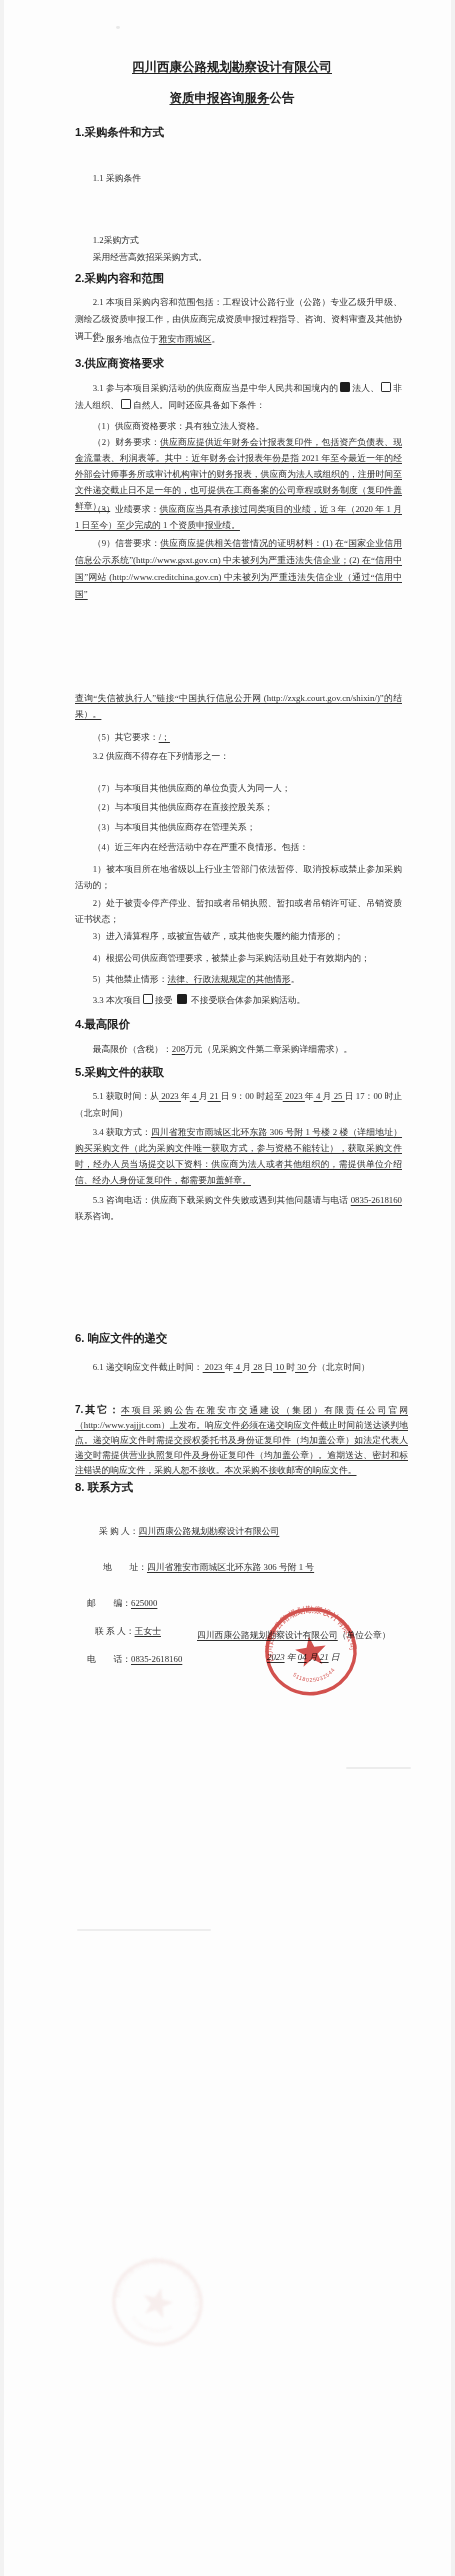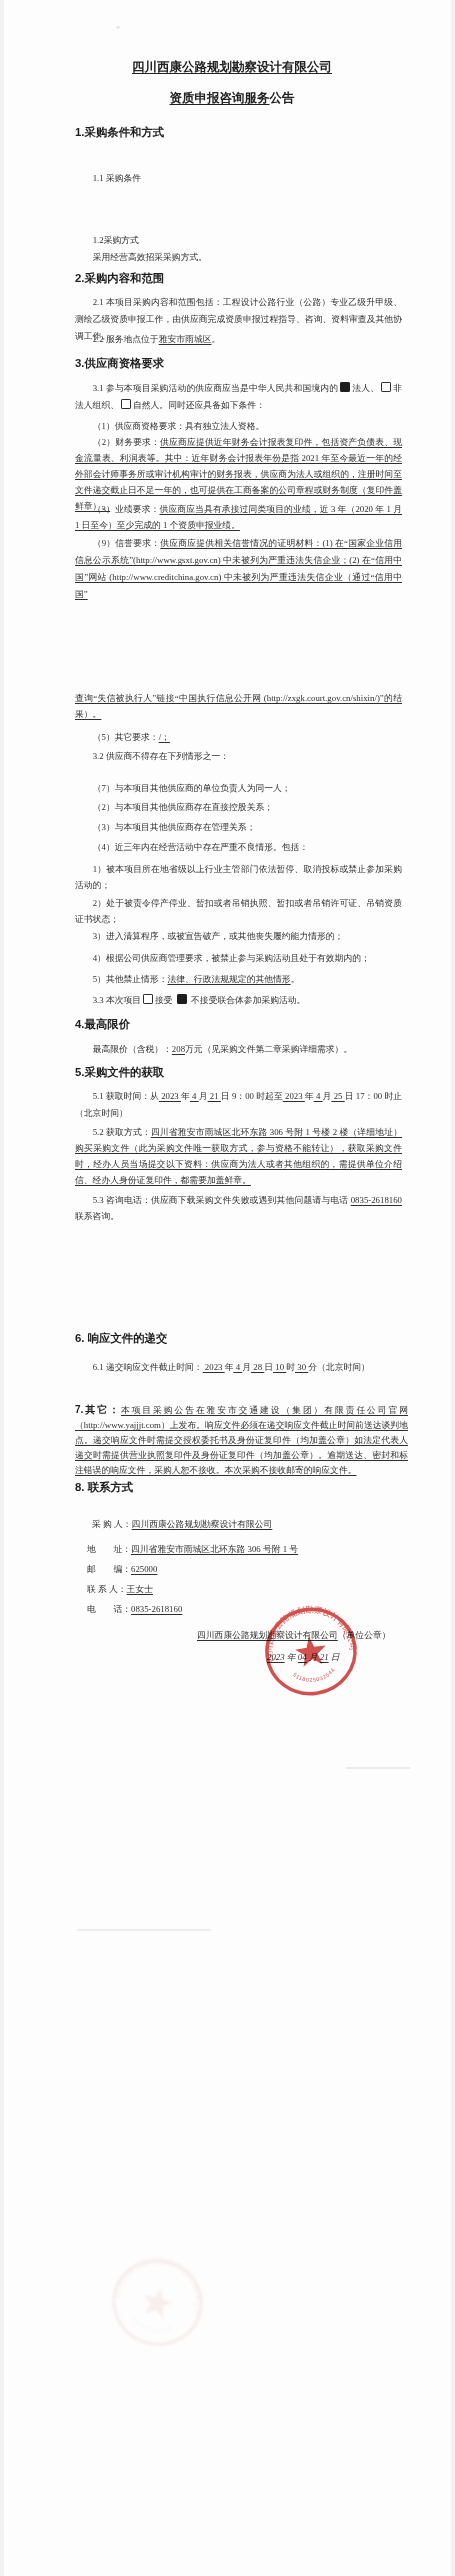--- a/index.html
+++ b/index.html
@@ -117,41 +117,41 @@
   <h2 class="hd" style="top:1017px;">4.最高限价</h2>
   <p class="p ind" style="top:1041px;">
     <span>最高限价（含税）：</span><span class="u">208</span><span>万元（见采购文件第二章采购详细需求）。</span>
   </p>
 
   <h2 class="hd" style="top:1065px;">5.采购文件的获取</h2>
   <p class="p ind lh30" style="top:1088px;">
     <span>5.1 获取时间：从</span><span class="u"> 2023 </span><span>年</span><span class="u"> 4 </span><span>月</span><span class="u"> 21 </span><span>日 9：00 时起至</span><span class="u"> 2023 </span><span>年</span><span class="u"> 4 </span><span>月</span><span class="u"> 25 </span><span>日 17：00 时止（北京时间）</span>
   </p>
   <p class="p ind lh28" style="top:1124px;">
-    <span>5.2 获取方式：</span><span class="u">四川省雅安市雨城区北环东路 306 号附 1 号楼 2 楼（详细地址）购买采购文件（此为采购文件唯一获取方式，参与资格不能转让），获取采购文件时，经办人员当场提交以下资料：供应商为法人或者其他组织的，需提供单位介绍信、经办人身份证复印件，都需要加盖鲜章。</span>
+    <span>3.4 获取方式：</span><span class="u">四川省雅安市雨城区北环东路 306 号附 1 号楼 2 楼（详细地址）购买采购文件（此为采购文件唯一获取方式，参与资格不能转让），获取采购文件时，经办人员当场提交以下资料：供应商为法人或者其他组织的，需提供单位介绍信、经办人身份证复印件，都需要加盖鲜章。</span>
   </p>
   <p class="p ind lh28" style="top:1192px;">
     <span>5.3 咨询电话：供应商下载采购文件失败或遇到其他问题请与电话 </span><span class="u">0835-2618160</span><span> 联系咨询。</span>
   </p>
 
   <h2 class="hd" style="top:1331px;">6. 响应文件的递交</h2>
   <p class="p ind" style="top:1359px;">
     <span>6.1 递交响应文件截止时间：</span><span class="u"> 2023 </span><span>年</span><span class="u"> 4 </span><span>月</span><span class="u"> 28 </span><span>日</span><span class="u"> 10 </span><span>时</span><span class="u"> 30 </span><span>分（北京时间）</span>
   </p>
 
   <p class="p lh26" style="top:1402px;width:333px;">
     <span class="h-inline">7.其它：</span><span class="u">本项目采购公告在雅安市交通建设（集团）有限责任公司官网（http://www.yajjjt.com）上发布。响应文件必须在递交响应文件截止时间前送达谈判地点。递交响应文件时需提交授权委托书及身份证复印件（均加盖公章）如法定代表人递交时需提供营业执照复印件及身份证复印件（均加盖公章）。逾期送达、密封和标注错误的响应文件，采购人恕不接收。本次采购不接收邮寄的响应文件。</span>
   </p>
 
   <h2 class="hd" style="top:1480px;">8. 联系方式</h2>
   <div class="p contact" style="top:1509px;left:83px;width:296px;">
-    <p style="margin:5px;"><span>采 购 人：</span><span class="u">四川西康公路规划勘察设计有限公司</span></p>
-    <p style="margin:0;font-family:Liberation Serif, serif;"><span>地　　址：</span><span class="u">四川省雅安市雨城区北环东路 306 号附 1 号</span></p>
+    <p style="margin:12px;"><span>采 购 人：</span><span class="u">四川西康公路规划勘察设计有限公司</span></p>
+    <p style="margin:16px;font-family:Liberation Serif, serif;"><span>地　　址：</span><span class="u">四川省雅安市雨城区北环东路 306 号附 1 号</span></p>
     <p style="margin:0;"><span>邮　　编：</span><span class="u">625000</span></p>
-    <p style="margin:0;"><span>联 系 人：</span><span class="u">王女士</span></p>
+    <p style="margin:8px;"><span>联 系 人：</span><span class="u">王女士</span></p>
     <p style="margin:0;"><span>电　　话：</span><span class="u">0835-2618160</span></p>
   </div>
 
   <p class="sig" style="left:193px;top:1627px;">
     <span class="u">四川西康公路规划勘察设计有限公司</span><span>（单位公章）</span>
   </p>
   <p class="sig" style="left:263px;top:1649px;font-style:italic;">
     <span class="u">2023</span><span> 年 </span><span class="u">04</span><span> 月 </span><span class="u">21</span><span> 日</span>
   </p>
 

